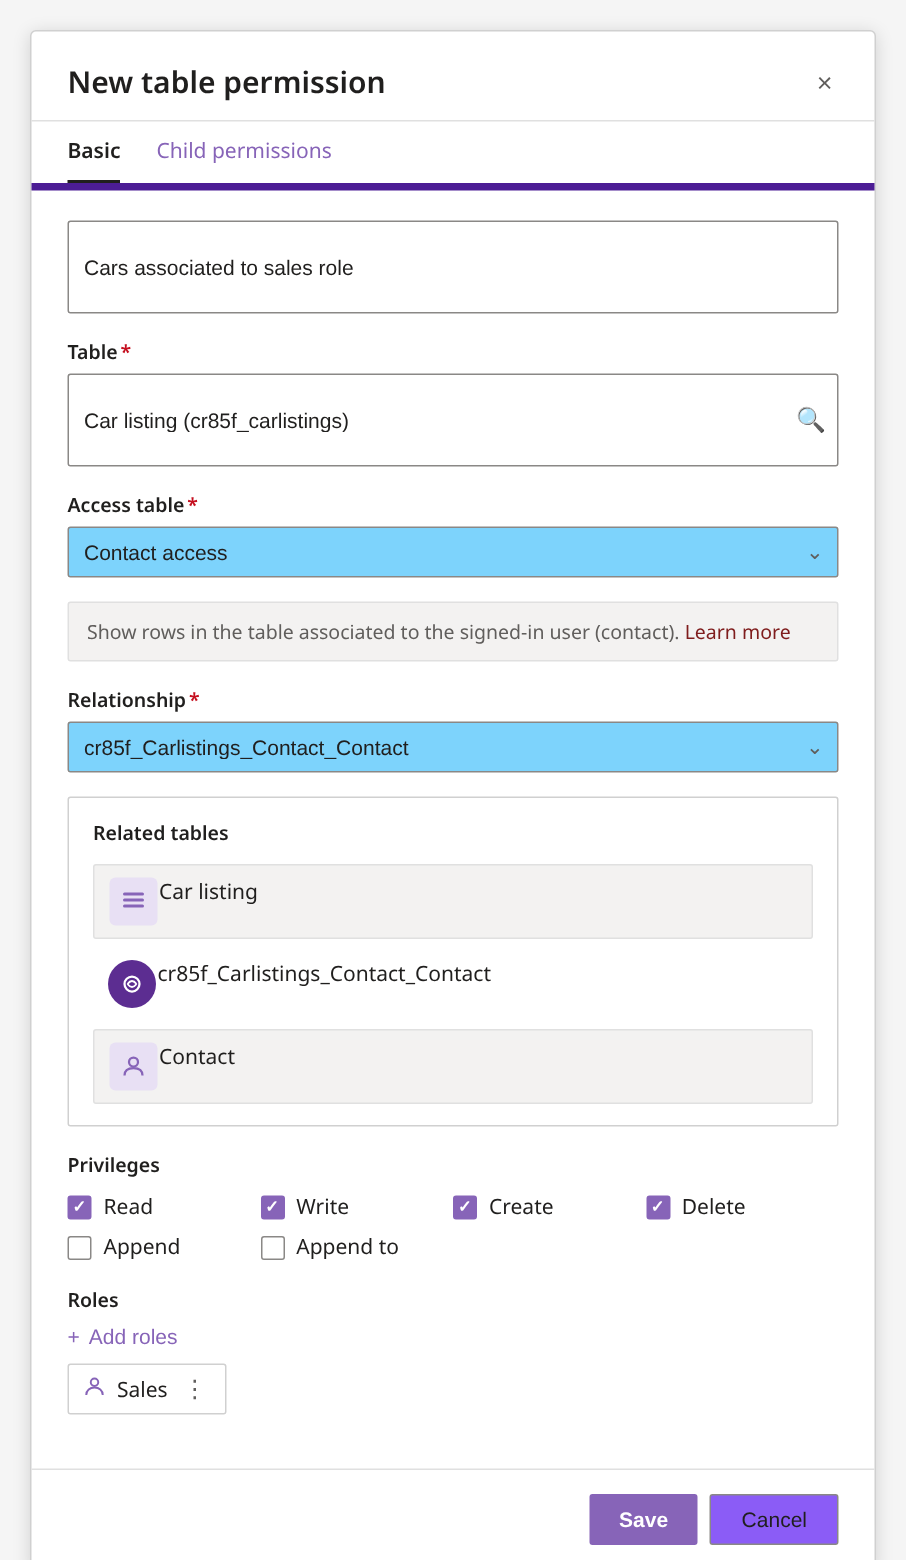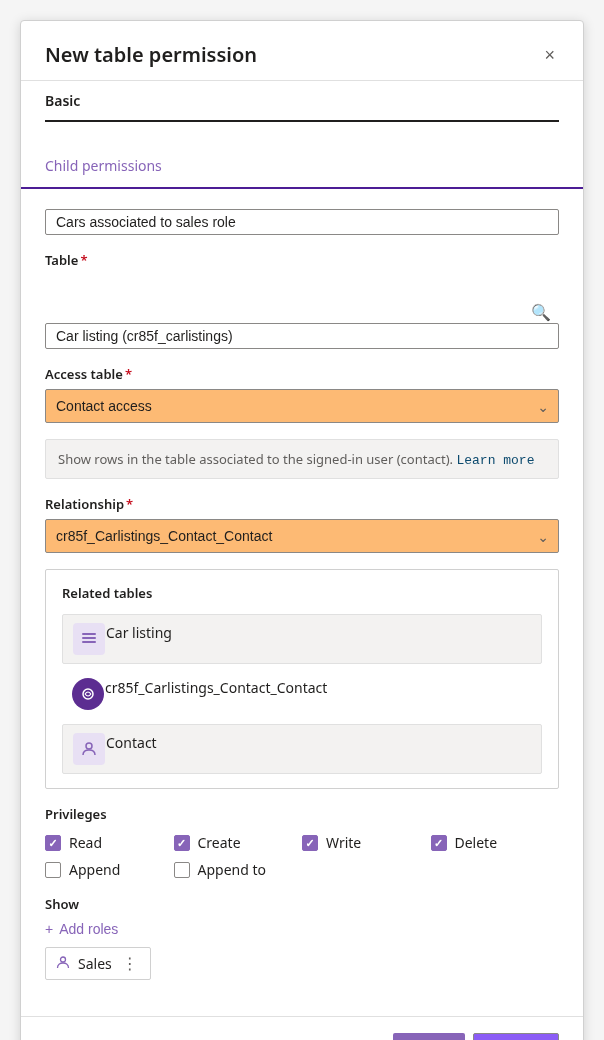--- a/index.html
+++ b/index.html
@@ -37,23 +37,22 @@
       border: none;
       cursor: pointer;
       color: #605e5c;
       font-size: 18px;
       padding: 4px;
       line-height: 1;
     }
     .tabs {
       display: flex;
       padding: 0 24px;
-      border-bottom: 2px solid #4c1d95;
+      border-bottom: 5px solid #4c1d95;
       gap: 24px;
-      flex-direction: column;
     }
     .tab {
       padding: 10px 0;
       font-size: 14px;
       cursor: pointer;
       border-bottom: 2px solid transparent;
       color: #605e5c;
     }
     .tab.active {
       color: #201f1e;
@@ -78,31 +77,30 @@
       margin-bottom: 6px;
     }
     .required {
       color: #c50f1f;
       margin-left: 2px;
     }
     .text-input {
       width: 100%;
       border: 1px solid #8a8886;
       border-radius: 2px;
-      padding: 4px 10px;
+      padding: 22px 10px;
       font-size: 14px;
       color: #201f1e;
       outline: none;
     }
     .search-input-wrap {
       position: relative;
     }
     .search-input-wrap input {
       padding-right: 36px;
-      margin-top: 48px;
     }
     .search-icon-btn {
       position: absolute;
       right: 8px;
       top: 50%;
       transform: translateY(-50%);
       background: none;
       border: none;
       cursor: pointer;
       color: #605e5c;
@@ -111,21 +109,21 @@
     .select-wrap {
       position: relative;
     }
     .select-field {
       width: 100%;
       border: 1px solid #8a8886;
       border-radius: 2px;
       padding: 8px 36px 8px 10px;
       font-size: 14px;
       color: #201f1e;
-      background: #fdba74;
+      background: #7dd3fc;
       appearance: none;
       cursor: pointer;
       outline: none;
     }
     .chevron-down {
       position: absolute;
       right: 10px;
       top: 50%;
       transform: translateY(-50%);
       pointer-events: none;
@@ -135,23 +133,22 @@
     .info-box {
       background: #f3f2f1;
       border: 1px solid #e0e0e0;
       border-radius: 2px;
       padding: 10px 12px;
       font-size: 13px;
       color: #605e5c;
       margin-bottom: 16px;
     }
     .info-box a {
-      color: #0c4a6e;
+      color: #7f1d1d;
       text-decoration: none;
-      font-family: Liberation Mono, monospace;
     }
     .related-tables-box {
       border: 1px solid #d0d0d0;
       border-radius: 2px;
       padding: 14px 16px;
       margin-bottom: 16px;
     }
     .related-tables-title {
       font-size: 13px;
       font-weight: 600;
@@ -404,44 +401,44 @@
     <div class="privileges-section">
       <div class="privileges-title">Privileges</div>
       <div class="privileges-grid">
 
         <div class="privilege-item">
           <div class="checkbox checked"></div>
           <span>Read</span>
         </div>
         <div class="privilege-item">
           <div class="checkbox checked"></div>
+          <span>Write</span>
+        </div>
+        <div class="privilege-item">
+          <div class="checkbox checked"></div>
           <span>Create</span>
-        </div>
-        <div class="privilege-item">
-          <div class="checkbox checked"></div>
-          <span>Write</span>
         </div>
         <div class="privilege-item">
           <div class="checkbox checked"></div>
           <span>Delete</span>
         </div>
         <div class="privilege-item">
           <div class="checkbox"></div>
           <span>Append</span>
         </div>
         <div class="privilege-item">
           <div class="checkbox"></div>
           <span>Append to</span>
         </div>
 
       </div>
     </div>
 
     <div class="roles-section">
-      <div class="roles-title">Show</div>
+      <div class="roles-title">Roles</div>
       <button class="add-roles-btn">
         <span>+</span>
         <span>Add roles</span>
       </button>
       <div>
         <div class="role-tag">
           <span class="role-tag-icon">
             <svg width="14" height="14" viewBox="0 0 14 14" fill="none" xmlns="http://www.w3.org/2000/svg">
               <circle cx="7" cy="4.5" r="2.5" stroke="#8764b8" stroke-width="1.3" fill="none"></circle>
               <path d="M1.5 13 C1.5 9.8 4 8 7 8 C10 8 12.5 9.8 12.5 13" stroke="#8764b8" stroke-width="1.3" fill="none"></path>

